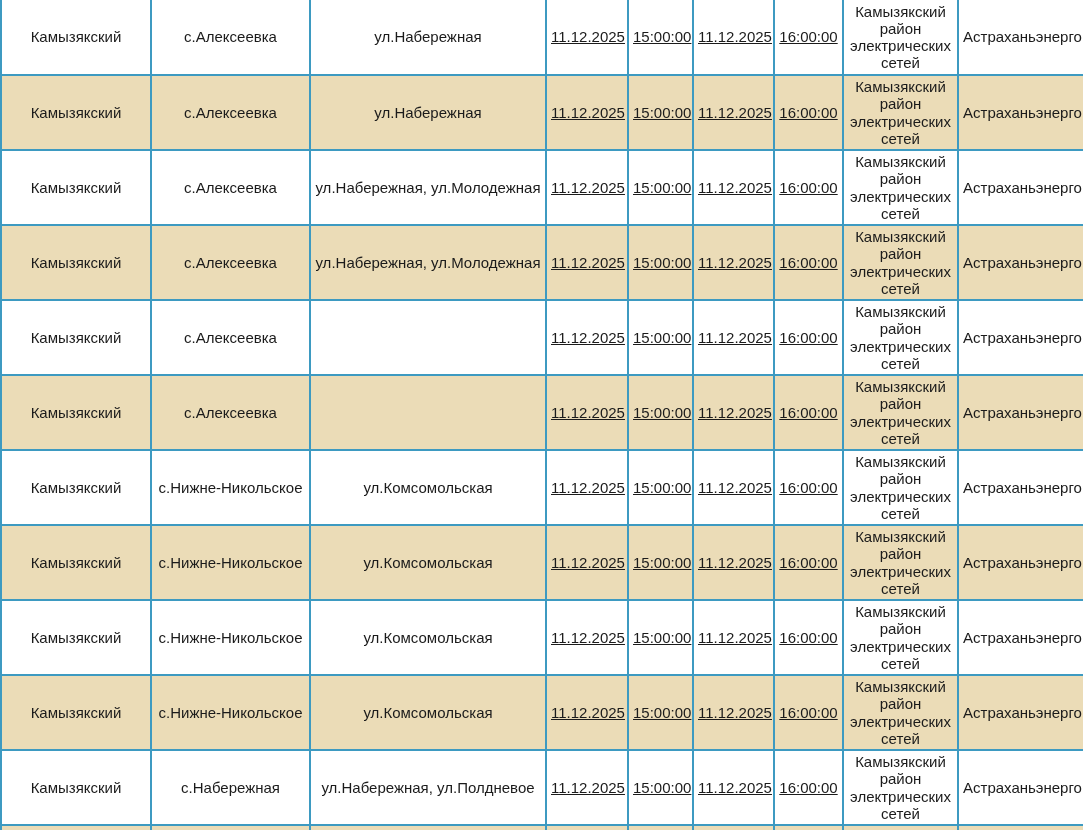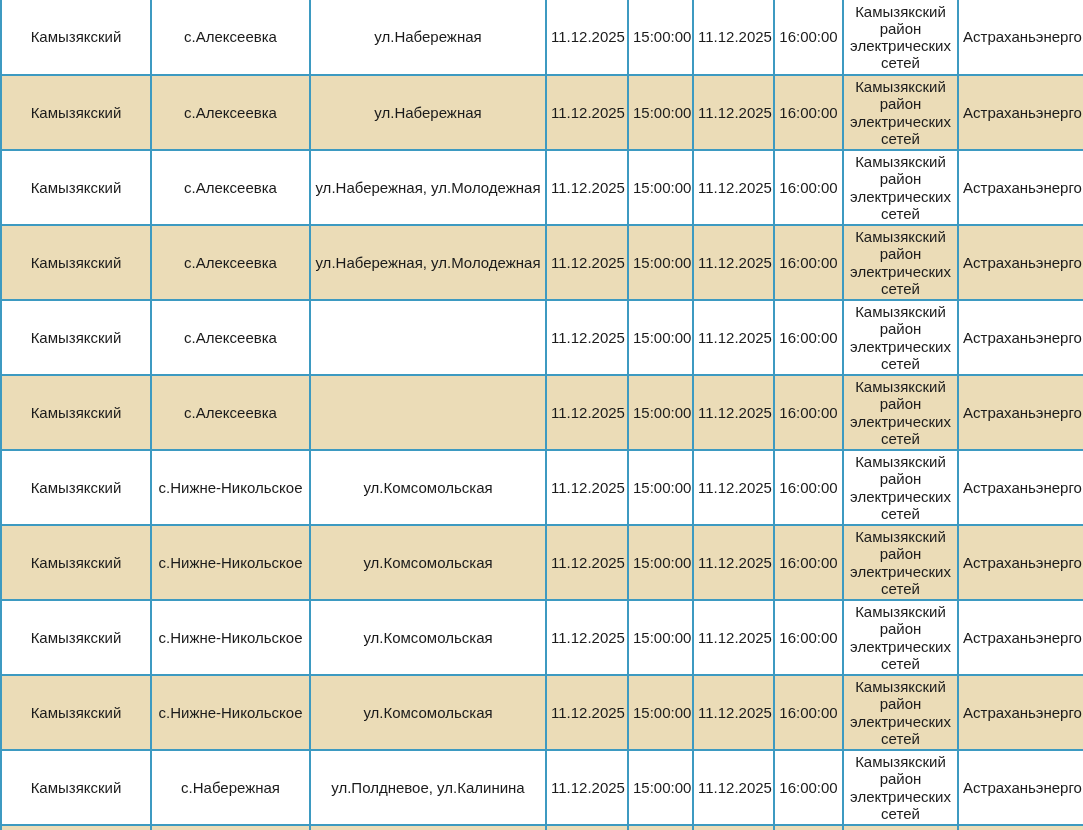--- a/index.html
+++ b/index.html
@@ -36,20 +36,21 @@
   }
   table.outage-table tr:first-child td {
     border-top: none;
   }
   table.outage-table tr.alt td {
     background: #ebdcb7;
   }
   td.nowrap {
     white-space: nowrap;
     padding: 2px 1px;
+    text-decoration: underline;
   }
 </style>
 </head>
 <body>
 
 <div class="viewport">
   <table class="outage-table">
     <colgroup>
       <col style="width:150px">
       <col style="width:159px">
@@ -168,21 +169,21 @@
     <td class="nowrap">11.12.2025</td>
     <td class="nowrap">15:00:00</td>
     <td class="nowrap">11.12.2025</td>
     <td class="nowrap">16:00:00</td>
     <td>Камызякский район электрических сетей</td>
     <td>Астраханьэнерго</td>
   </tr>
         <tr>
     <td>Камызякский</td>
     <td>с.Набережная</td>
-    <td>ул.Полдневое, ул.Калинина</td>
+    <td>ул.Набережная, ул.Полдневое</td>
     <td class="nowrap">11.12.2025</td>
     <td class="nowrap">15:00:00</td>
     <td class="nowrap">11.12.2025</td>
     <td class="nowrap">16:00:00</td>
     <td>Камызякский район электрических сетей</td>
     <td>Астраханьэнерго</td>
   </tr>
         <tr class="alt">
     <td></td>
     <td></td>

